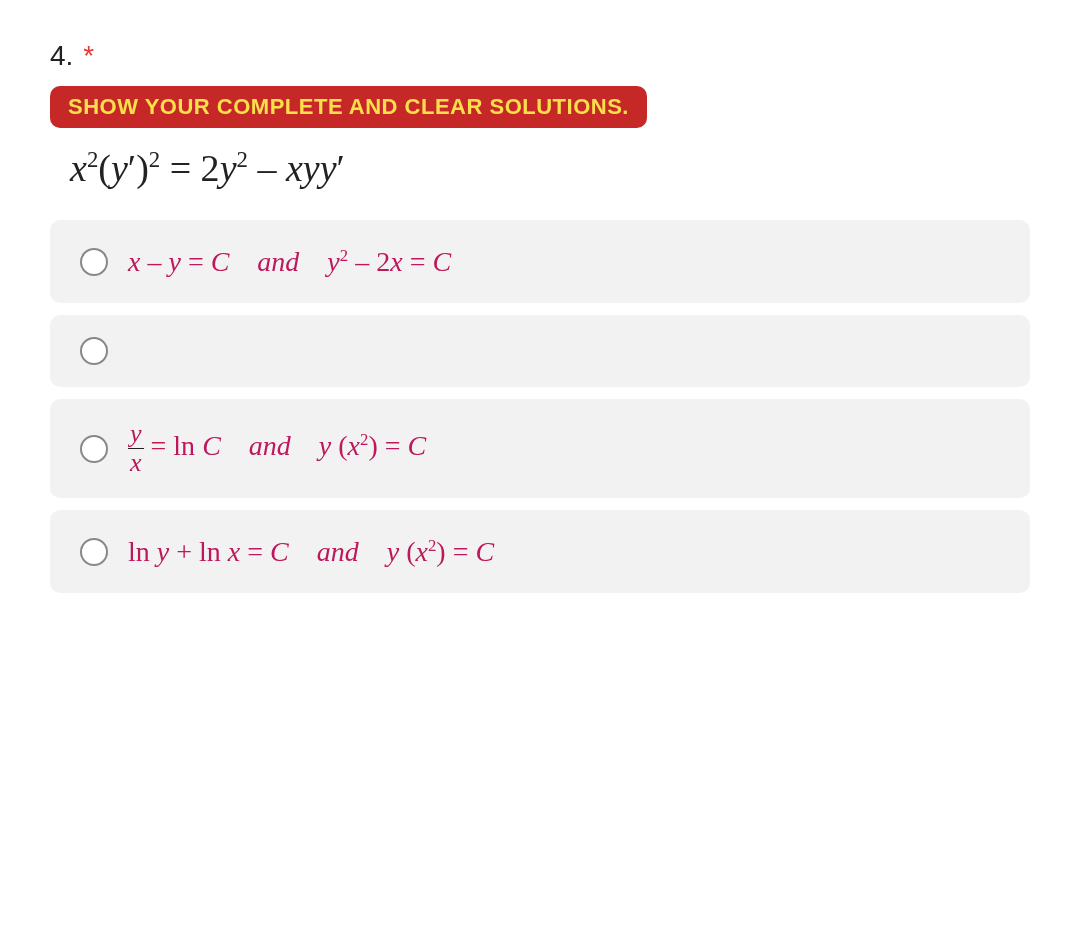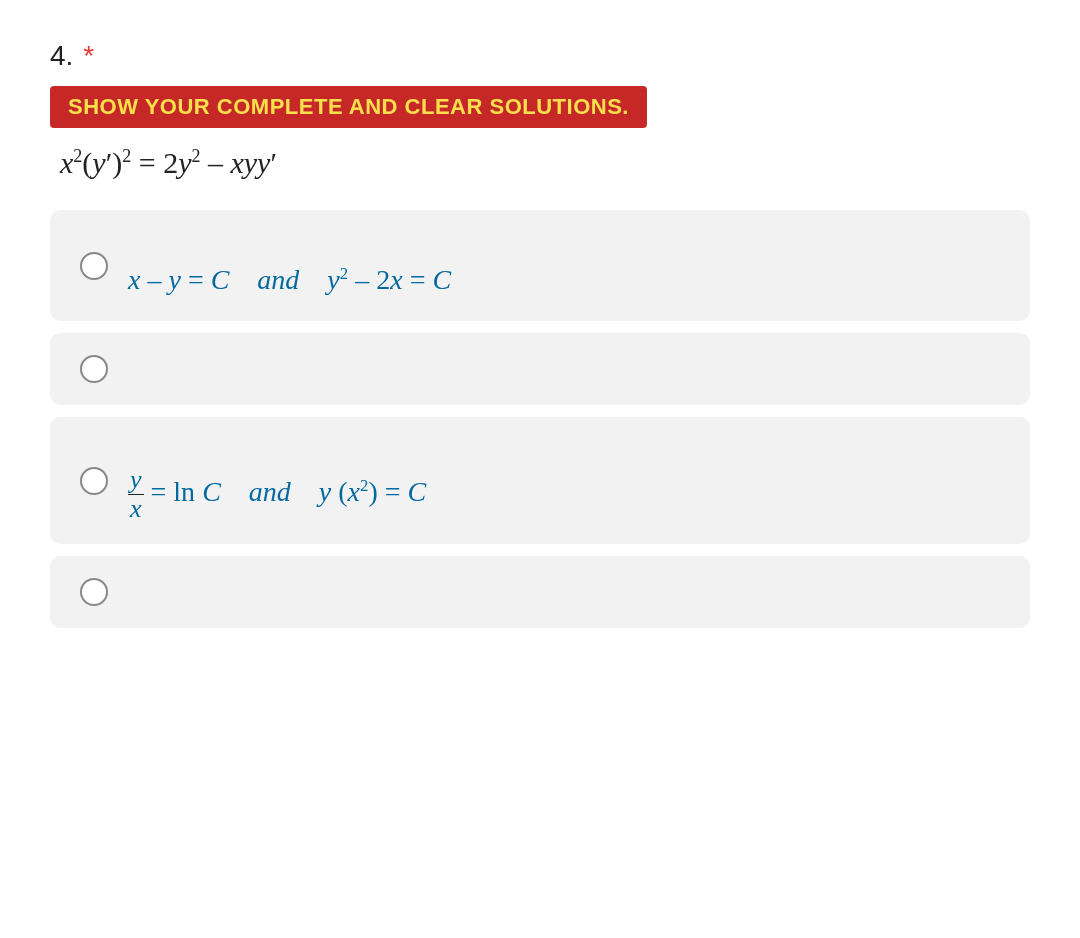--- a/index.html
+++ b/index.html
@@ -38,29 +38,29 @@
 
     .show-solutions-banner {
       display: inline-block;
       background-color: #c62828;
       color: #f9e04b;
       font-family: Arial, sans-serif;
       font-weight: 800;
       font-size: 22px;
       letter-spacing: 0.5px;
       padding: 8px 18px;
-      border-radius: 4px;
+      border-radius: 10px;
       margin-bottom: 18px;
       text-transform: uppercase;
     }
 
     .equation-display {
-      font-size: 30px;
+      font-size: 38px;
       margin-bottom: 30px;
-      margin-left: 10px;
+      margin-left: 20px;
       color: #222;
     }
 
     .options-container {
       display: flex;
       flex-direction: column;
       gap: 12px;
     }
 
     .option-card {
@@ -78,23 +78,22 @@
       height: 28px;
       border-radius: 50%;
       border: 2.5px solid #888;
       flex-shrink: 0;
       background: #fff;
       display: inline-block;
     }
 
     .option-text {
       font-size: 28px;
-      color: #0369a1;
+      color: #be185d;
       line-height: 1.4;
-      margin-top: 28px;
     }
 
     sup {
       font-size: 0.6em;
       vertical-align: super;
     }
 
     .italic-word {
       font-style: italic;
       font-size: 28px;
@@ -150,18 +149,21 @@
   <div class="option-card">
     <span class="option-radio"></span>
     <span class="option-text">
       <span class="math-frac"><span class="num"><i>y</i></span><span class="den"><i>x</i></span></span>
       = ln <i>C</i> &nbsp;&nbsp;&nbsp;<span class="italic-word">and</span>&nbsp;&nbsp;&nbsp; <i>y</i> (<i>x</i><sup>2</sup>) = <i>C</i>
     </span>
   </div>
 
   <div class="option-card">
     <span class="option-radio"></span>
+    <span class="option-text">
+      ln <i>y</i> + ln <i>x</i> = <i>C</i> &nbsp;&nbsp;&nbsp;<span class="italic-word">and</span>&nbsp;&nbsp;&nbsp; <i>y</i> (<i>x</i><sup>2</sup>) = <i>C</i>
+    </span>
   </div>
 
 </div>
 
 
 
 
 </body></html>

